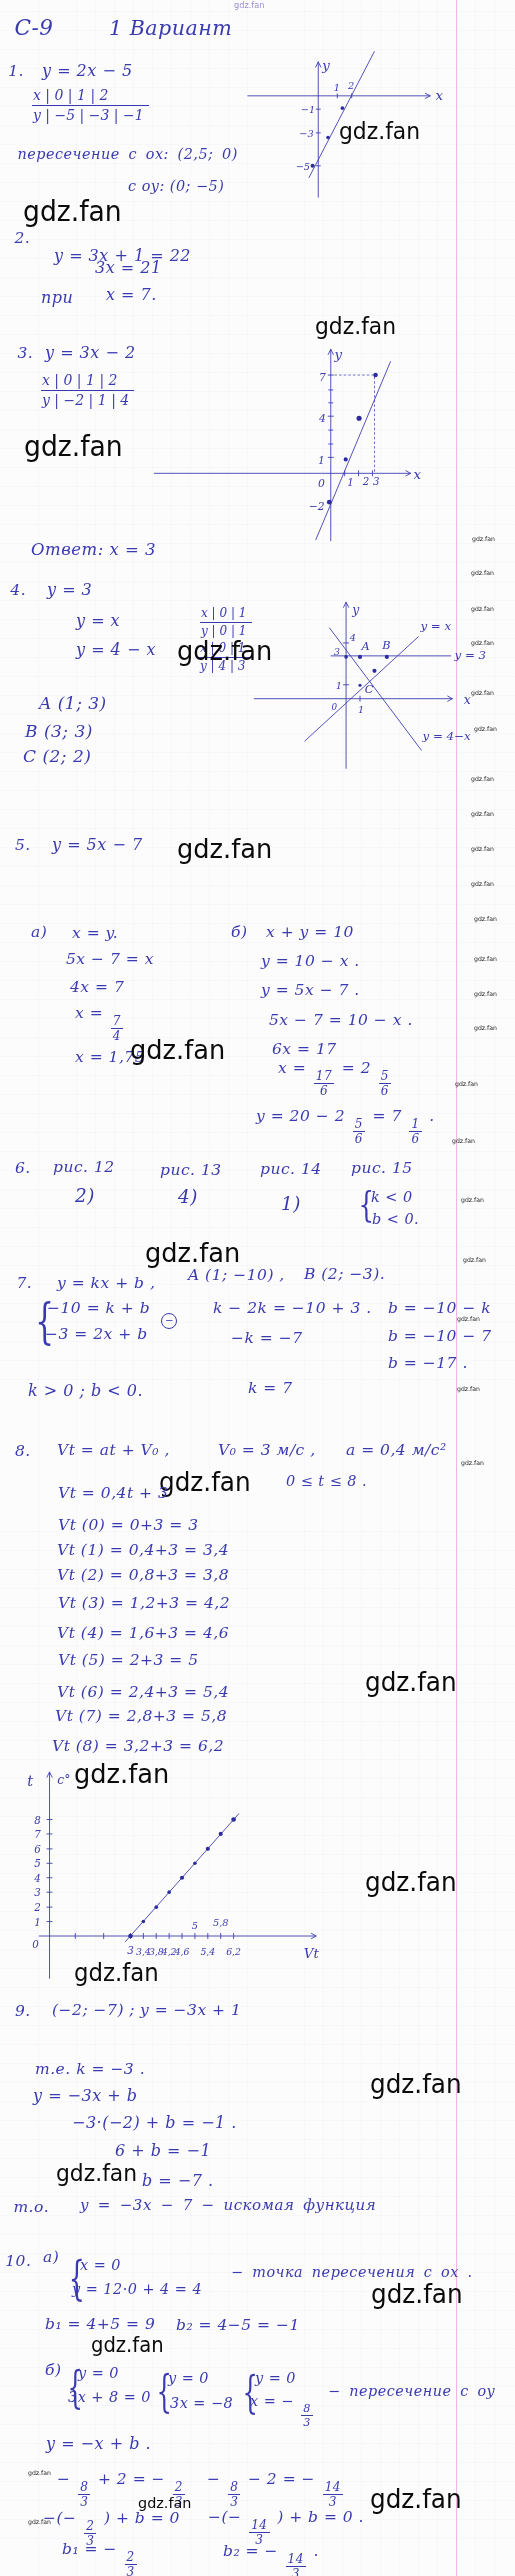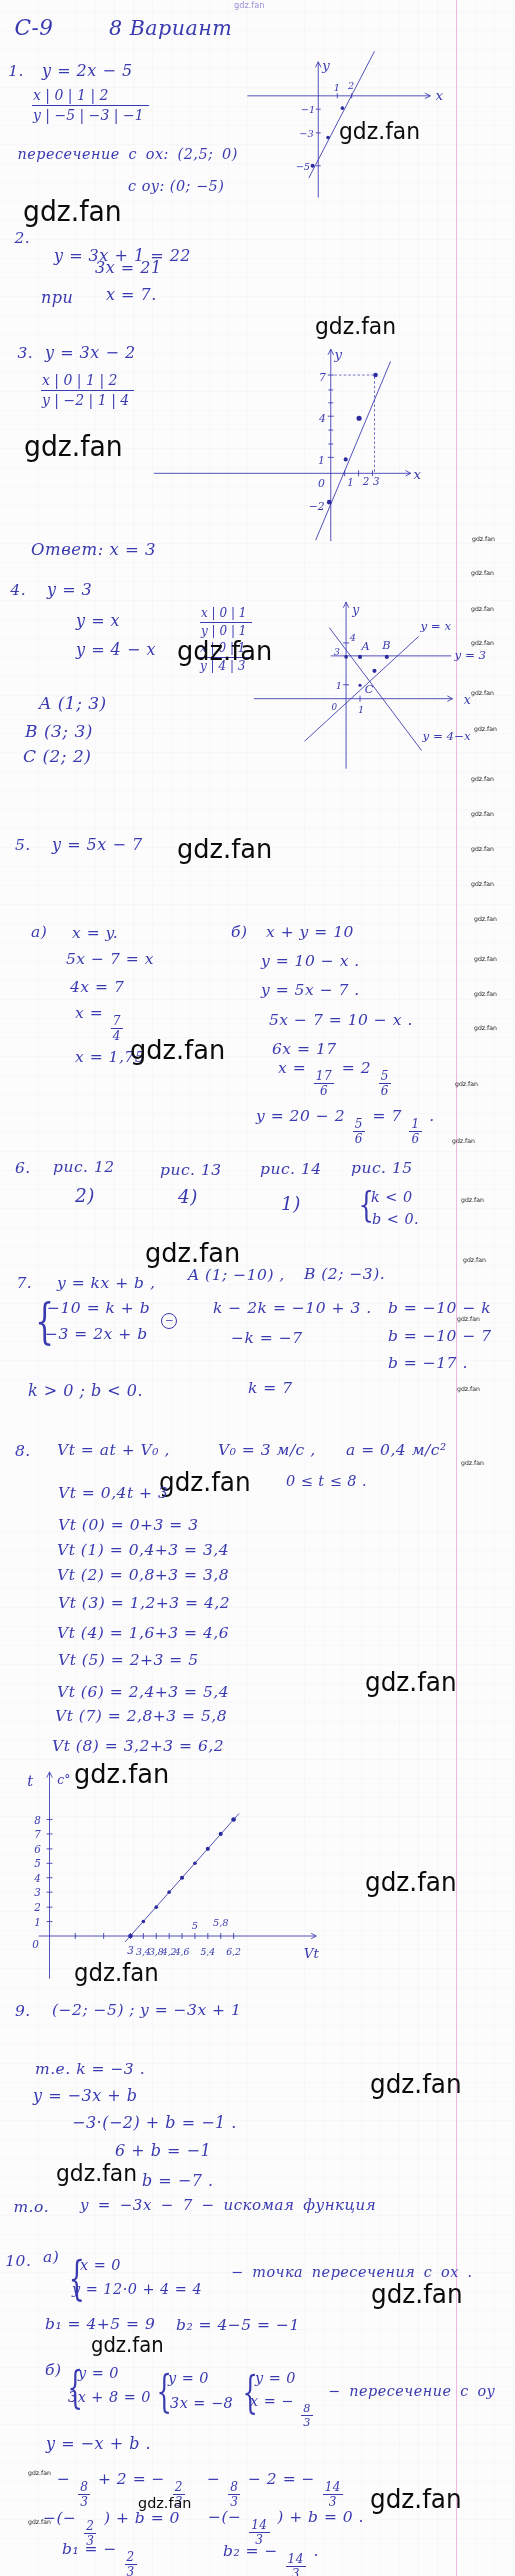--- a/index.html
+++ b/index.html
@@ -32,21 +32,21 @@
 </style>
 </head>
 <body>
 
 <div class="paper">
   <div class="margin-line"></div>
 
   <div class="wm wm-top" style="left:234px;top:1px;">gdz.fan</div>
 
   <div class="hw" style="left:14.4px;top:15.5px;font-size:21.6px;">С-9</div>
-  <div class="hw" style="left:109px;top:16.5px;font-size:20.6px;">8 Вариант</div>
+  <div class="hw" style="left:109px;top:16.5px;font-size:20.6px;">1 Вариант</div>
 
   <div class="hw" style="left:8.2px;top:63px;font-size:15.5px;">1.</div>
   <div class="hw" style="left:42px;top:62px;font-size:16px;">y = 2x − 5</div>
   <div class="tbl" style="left:32px;top:87px;font-size:14px;">
     <div class="tr1">x | 0 | 1 | 2</div>
     <div class="tr2">y | −5 | −3 | −1</div>
   </div>
   <div class="hw wide" style="left:17.5px;top:146px;font-size:14.4px;">пересечение с ox: (2,5; 0)</div>
   <div class="hw" style="left:128px;top:178px;font-size:14.4px;">с oy: (0; −5)</div>
 
@@ -331,21 +331,21 @@
     <circle class="dot" cx="322" cy="230" r="4"></circle>
     <circle class="dot" cx="347" cy="202" r="3.5"></circle>
     <circle class="dot" cx="372" cy="174" r="4"></circle>
     <circle class="dot" cx="397" cy="145" r="4"></circle>
     <circle class="dot" cx="422" cy="117" r="4.5"></circle>
   </svg>
   <div class="wm wm-big" style="left:365px;top:1869px;font-size:26px;">gdz.fan</div>
   <div class="wm wm-big" style="left:74px;top:1961px;font-size:24px;">gdz.fan</div>
 
   <div class="hw" style="left:15px;top:2003px;font-size:15.5px;">9.</div>
-  <div class="hw" style="left:52px;top:2002px;font-size:15.5px;">(−2; −5) ;</div>
+  <div class="hw" style="left:52px;top:2002px;font-size:15.5px;">(−2; −7) ;</div>
   <div class="hw" style="left:140px;top:2002px;font-size:15.5px;">y = −3x + 1</div>
   <div class="hw" style="left:35px;top:2061px;font-size:15.5px;">т.е.  k = −3 .</div>
   <div class="wm wm-big" style="left:370px;top:2071px;font-size:26px;">gdz.fan</div>
   <div class="hw" style="left:33px;top:2087px;font-size:16px;">y = −3x + b</div>
   <div class="hw" style="left:72px;top:2114px;font-size:16px;">−3·(−2) + b = −1 .</div>
   <div class="hw" style="left:115px;top:2142px;font-size:16px;">6 + b = −1</div>
   <div class="wm wm-big" style="left:56px;top:2162px;font-size:23px;">gdz.fan</div>
   <div class="hw" style="left:142px;top:2172px;font-size:16px;">b = −7 .</div>
   <div class="hw" style="left:13.4px;top:2199px;font-size:15.5px;">т.о.</div>
   <div class="hw wide" style="left:80px;top:2197px;font-size:15px;">y = −3x − 7  −  искомая функция</div>

